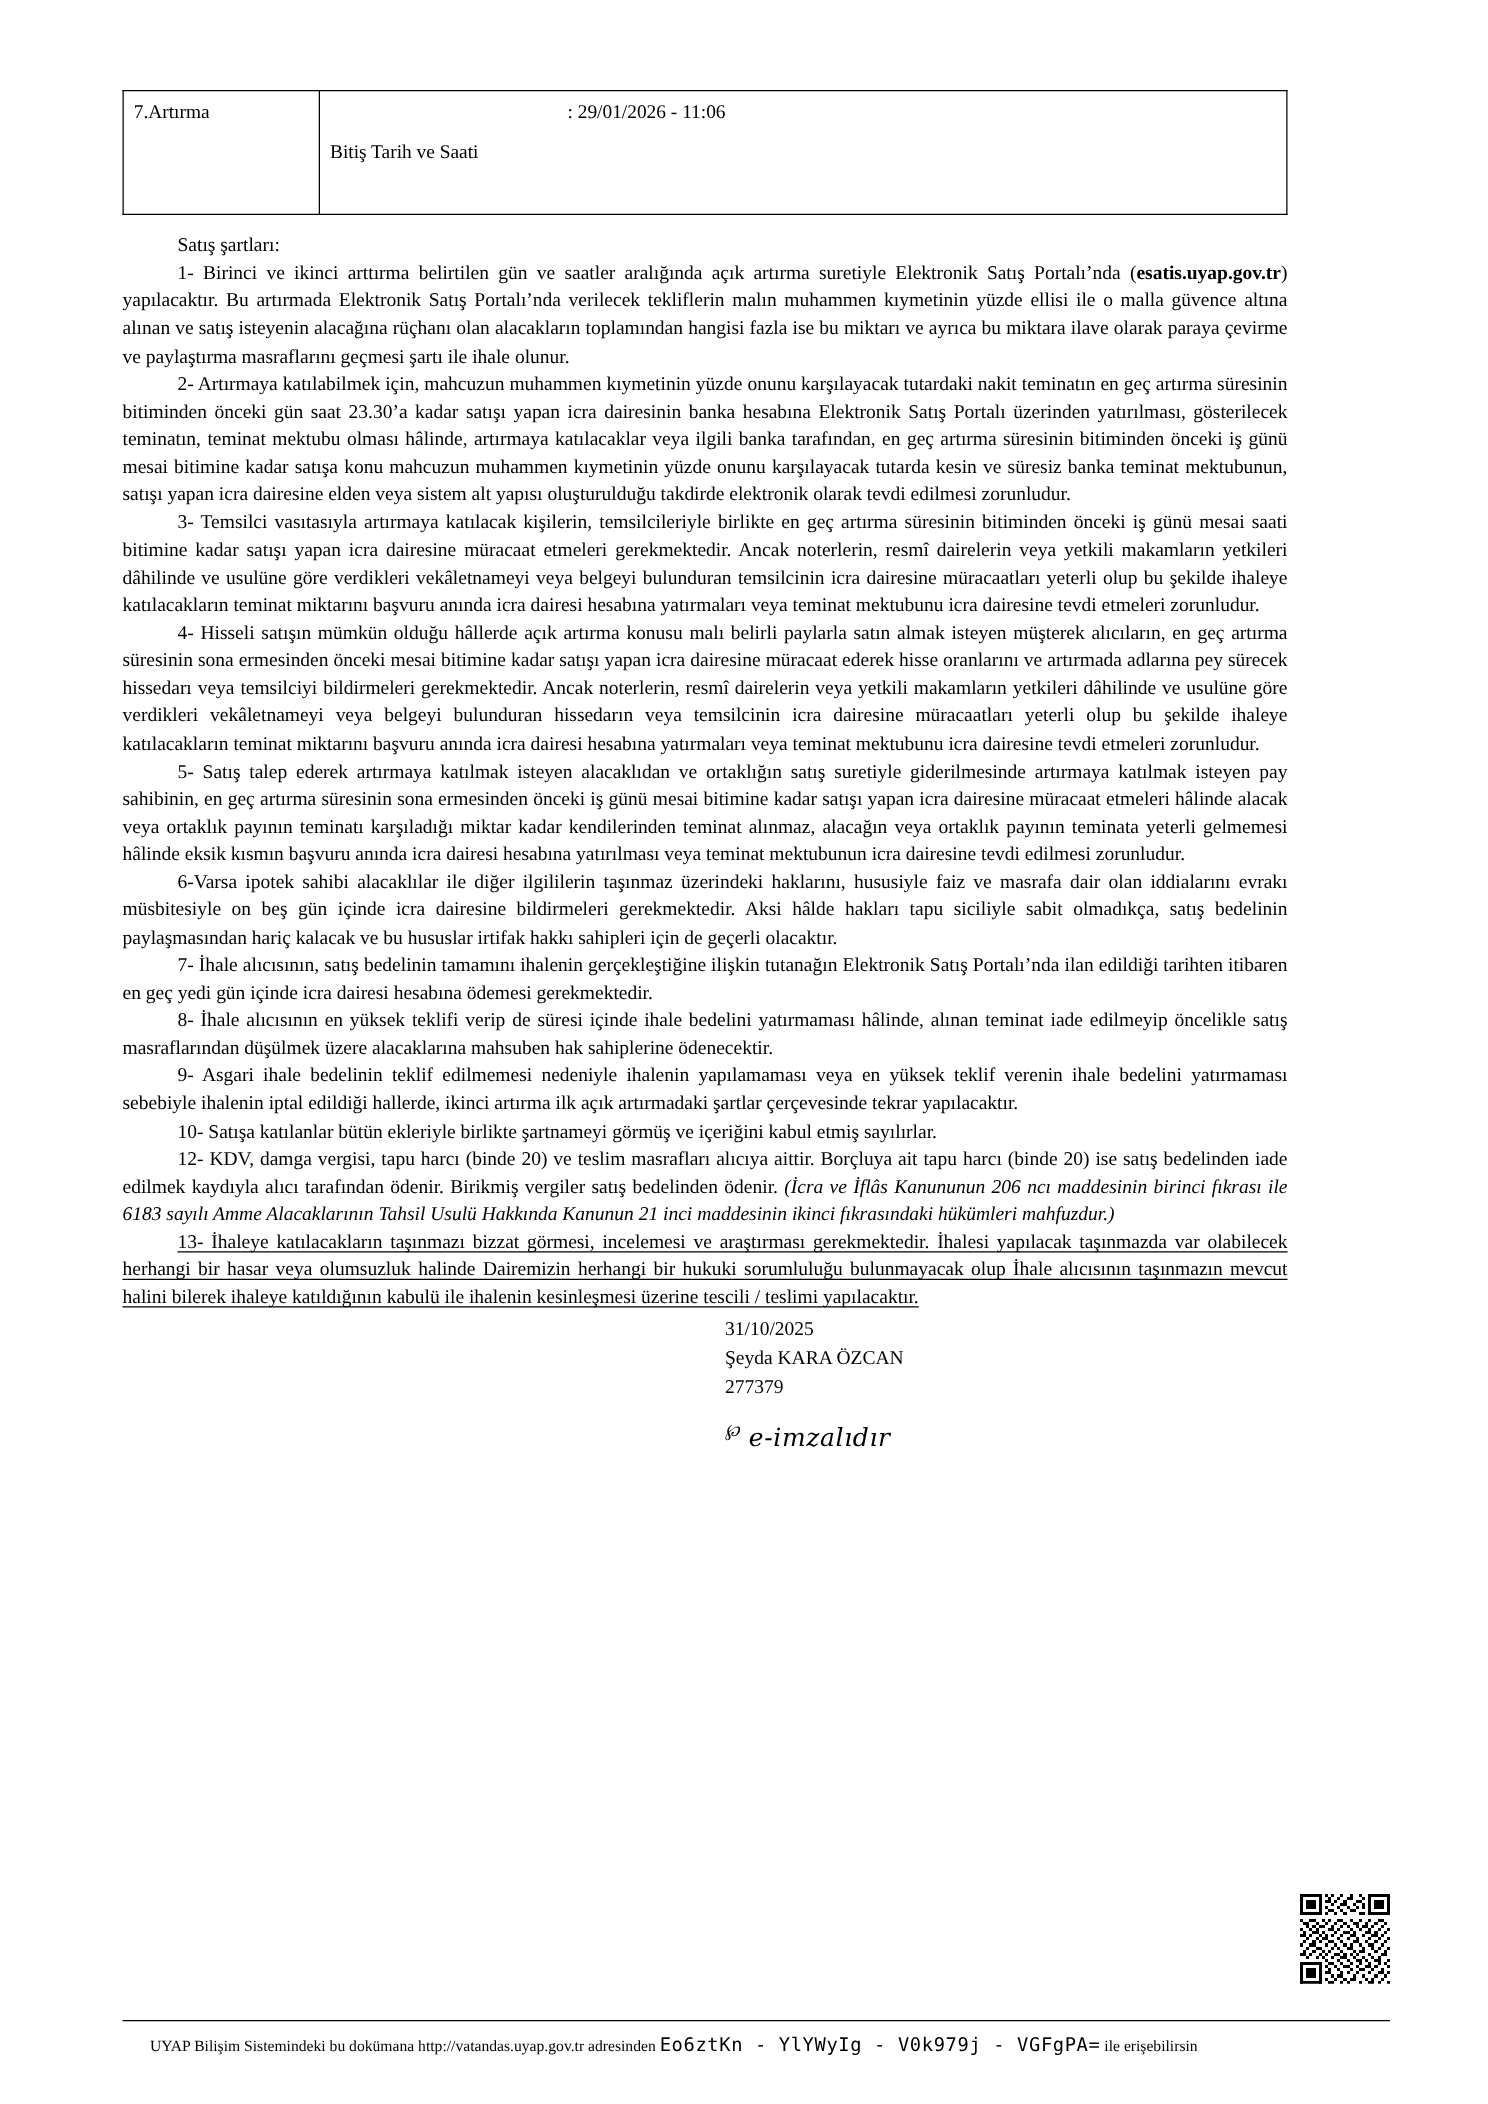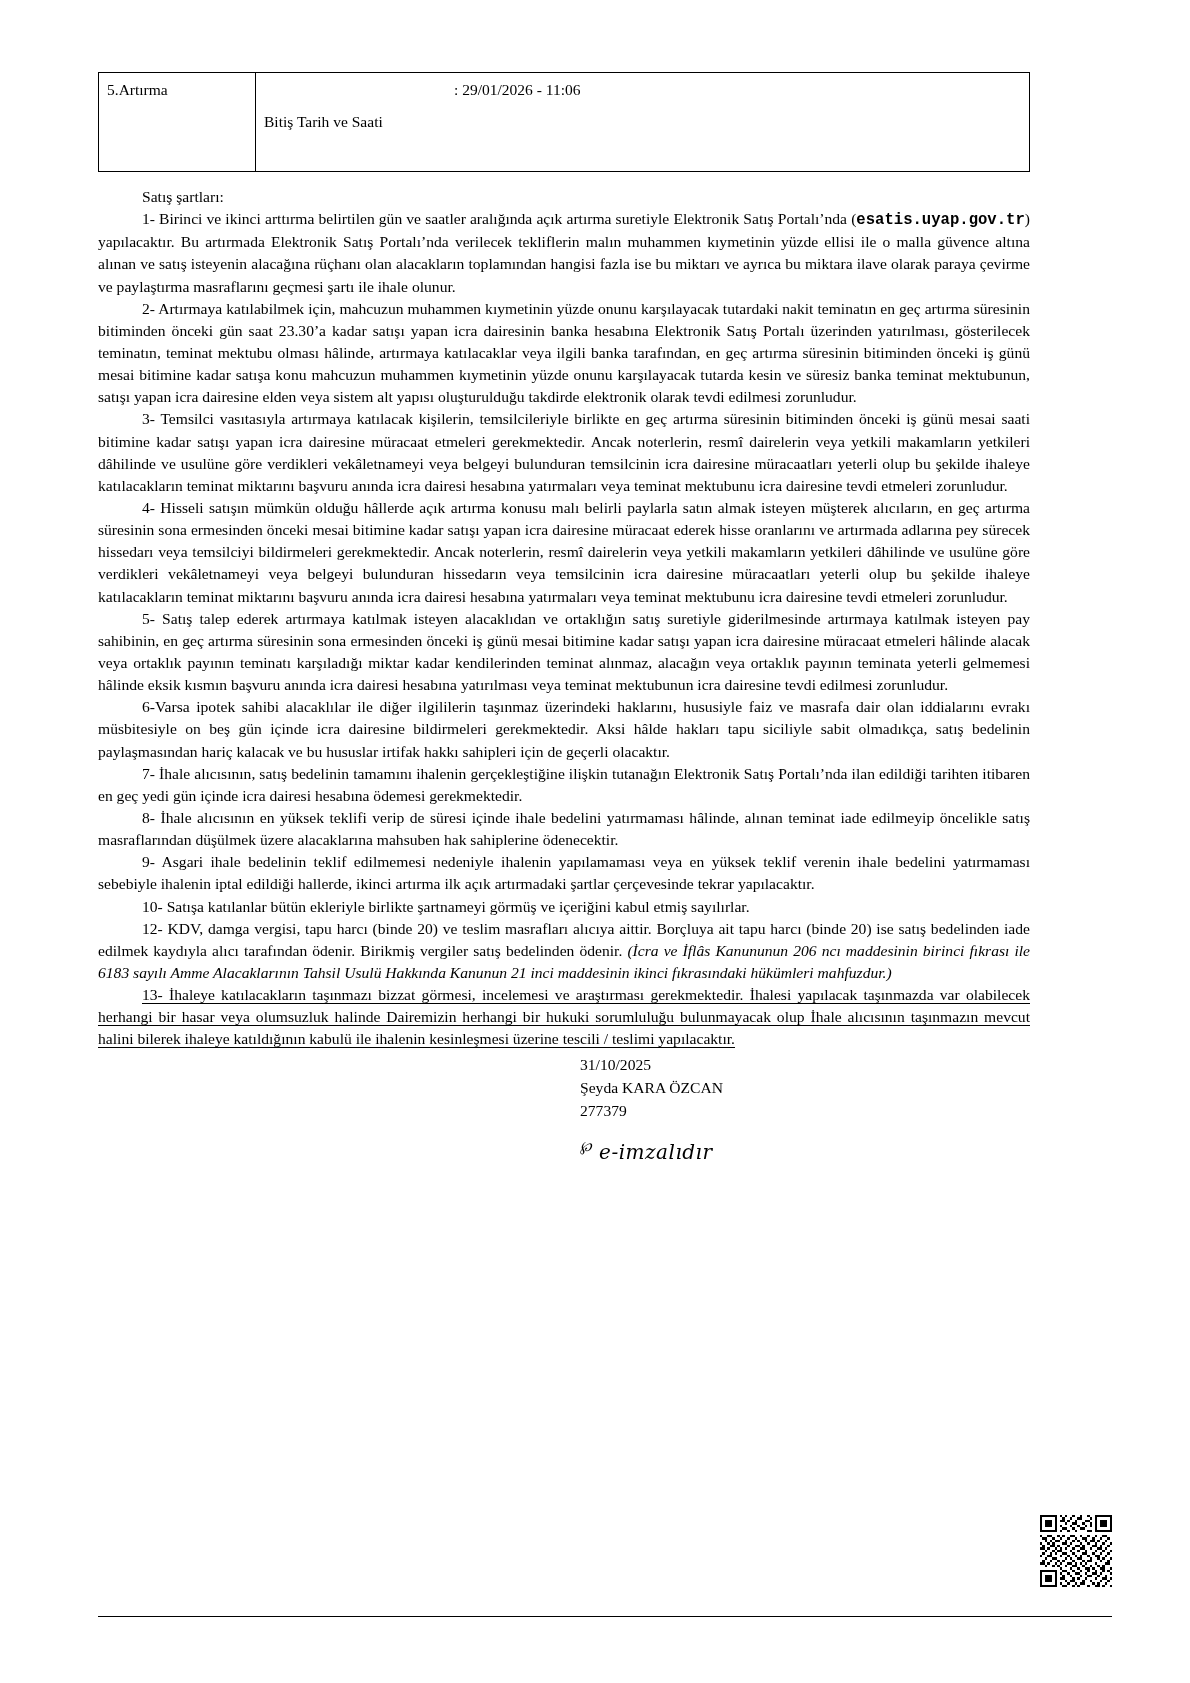--- a/index.html
+++ b/index.html
@@ -69,21 +69,21 @@
     margin-top: 14px;
     font-size: 15.6px;
     line-height: 1.42;
     text-align: justify;
   }
   .doc-body p {
     margin: 0 0 0 0;
     text-indent: 44px;
     text-align: justify;
   }
-  .bold { font-weight: bold; font-family: Liberation Mono, monospace; }
+  .bold { font-weight: bold; }
   .italic { font-style: italic; }
   .u-para {
     text-decoration: underline;
     text-underline-offset: 3px;
     font-family: Liberation Serif, serif;
   }
   
   .signature {
     margin-top: 4px;
     text-align: left;
@@ -137,21 +137,21 @@
 </head>
 <body>
 
 <div class="page">
 
   <div class="content">
 
     <table class="auction-table">
       <tbody>
           <tr>
-        <td class="label-cell">5.Artırma</td>
+        <td class="label-cell">7.Artırma</td>
         <td class="value-cell">
           <div class="kv">
             <span class="k">Bitiş Tarih  ve Saati</span>
             <span class="v">: 29/01/2026 - 11:06</span>
           </div>
         </td>
       </tr>
     </tbody>
       </table>
 
@@ -409,14 +409,17 @@
           <rect x="19" y="28" width="1" height="1"></rect>
           <rect x="22" y="28" width="2" height="1"></rect>
           <rect x="25" y="28" width="1" height="1"></rect>
           <rect x="28" y="28" width="1" height="1"></rect>
       </g>
     </svg>
   </div>
 
   <div class="footer-rule"></div>
 
+  <div class="footer">
+    <span>UYAP Bilişim Sistemindeki bu dokümana http://vatandas.uyap.gov.tr adresinden </span><span class="code">Eo6ztKn - YlYWyIg - V0k979j - VGFgPA=</span><span> ile erişebilirsin</span>
+  </div>
 
 </div>
 
 </body></html>

